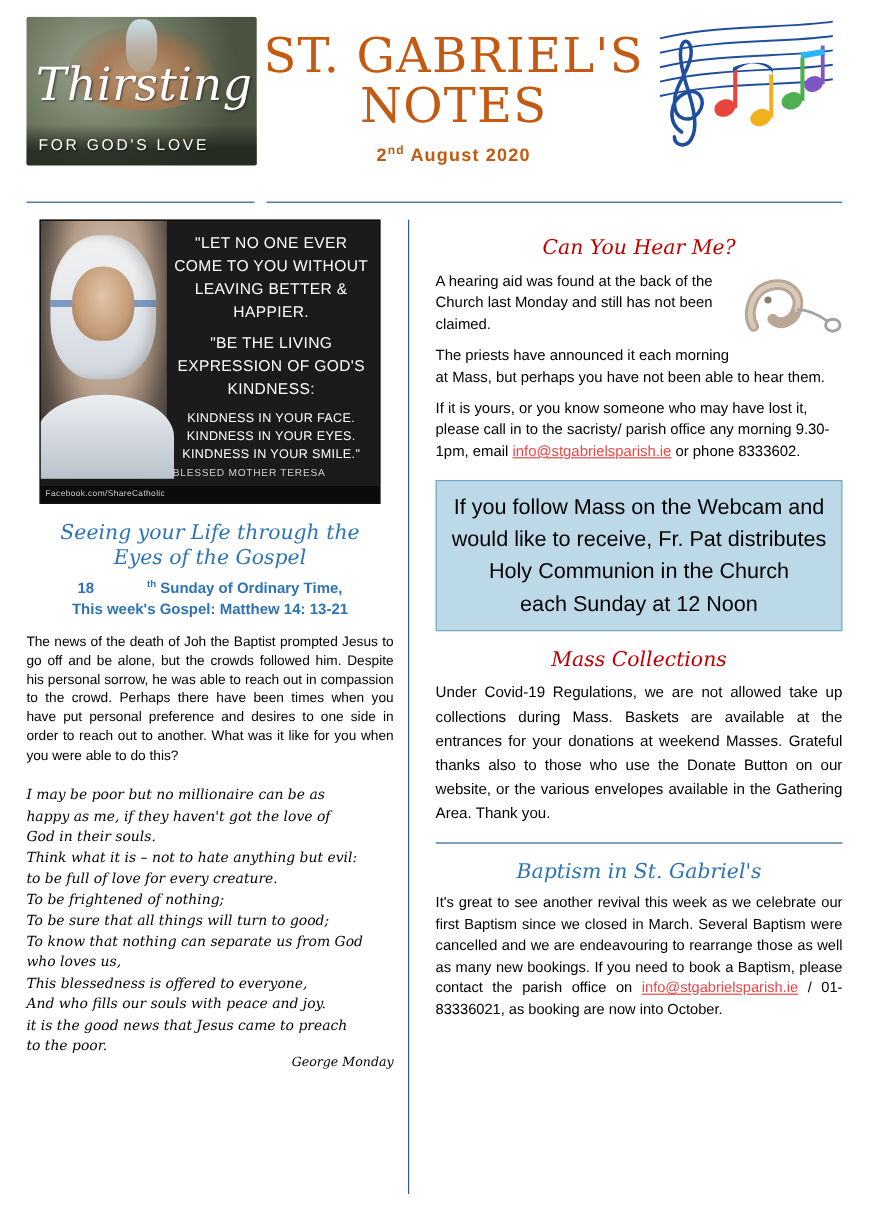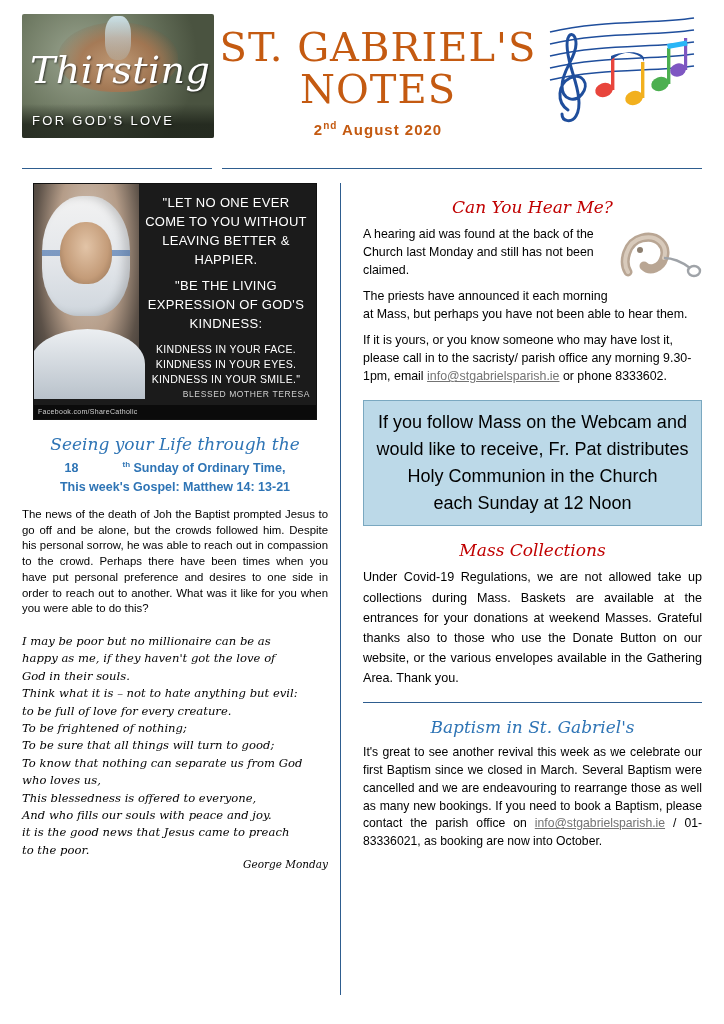--- a/index.html
+++ b/index.html
@@ -195,22 +195,22 @@
     font-size: 10.5px;
     line-height: 1.45;
     letter-spacing: .3px;
     text-align: center;
     text-transform: uppercase;
   }
   .teresa .quote p { margin: 0 0 8px 0; }
   .teresa .quote .big { font-size: 13px; }
   .teresa .attrib {
     position: absolute;
-    left: 92px; right: 6px; bottom: 20px;
-    text-align: right;
+    left: 110px; right: 6px; bottom: 20px;
+    text-align: left;
     color: #cfcfcf;
     font-size: 8.5px;
     letter-spacing: .6px;
     text-transform: uppercase;
   }
   .teresa .fbbar {
     position: absolute;
     left: 0; right: 0; bottom: 0;
     height: 14px;
     background: #0b0b0b;
@@ -273,21 +273,21 @@
     margin: 8px 0 0 0;
   }
   .hearing-wrap { position: relative; }
   .hearing-aid {
     float: right;
     width: 86px; height: 62px;
     margin: 2px 0 2px 8px;
     position: relative;
   }
   .link {
-    color: #737373;
+    color: #ef4444;
     text-decoration: underline;
   }
   .webcam-box {
     margin-top: 14px;
     background: #bcd9e8;
     border: 1px solid #7aa8c0;
     padding: 8px 10px;
     text-align: center;
     font-size: 18px;
     line-height: 1.5;
@@ -383,20 +383,21 @@
           <p class="big">"Let no one ever come to you without leaving better &amp; happier.</p>
           <p class="big">"Be the living expression of God's kindness:</p>
           <p>kindness in your face. kindness in your eyes. kindness in your smile."</p>
         </div>
         <div class="attrib">Blessed Mother Teresa</div>
         <div class="fbbar">Facebook.com/ShareCatholic</div>
       </div>
 
       <h2 class="section-h">
         <span>Seeing your Life through the</span><br>
+        <span>Eyes of the Gospel</span>
       </h2>
 
       <div class="gospel-sub">
         <span>18</span><sup>th</sup><span> Sunday of Ordinary Time,</span><br>
         <span>This week's Gospel:  Matthew 14: 13-21</span>
       </div>
 
       <div class="body-text">The news of the death of Joh the Baptist prompted Jesus to go off and be alone, but the crowds followed him.   Despite his personal sorrow, he was able to reach out in compassion to the crowd.  Perhaps there have been times when you have put personal preference  and desires to one side in order to reach out to another.  What was it like for you when  you were able to do this?</div>
 
       <div class="poem">

